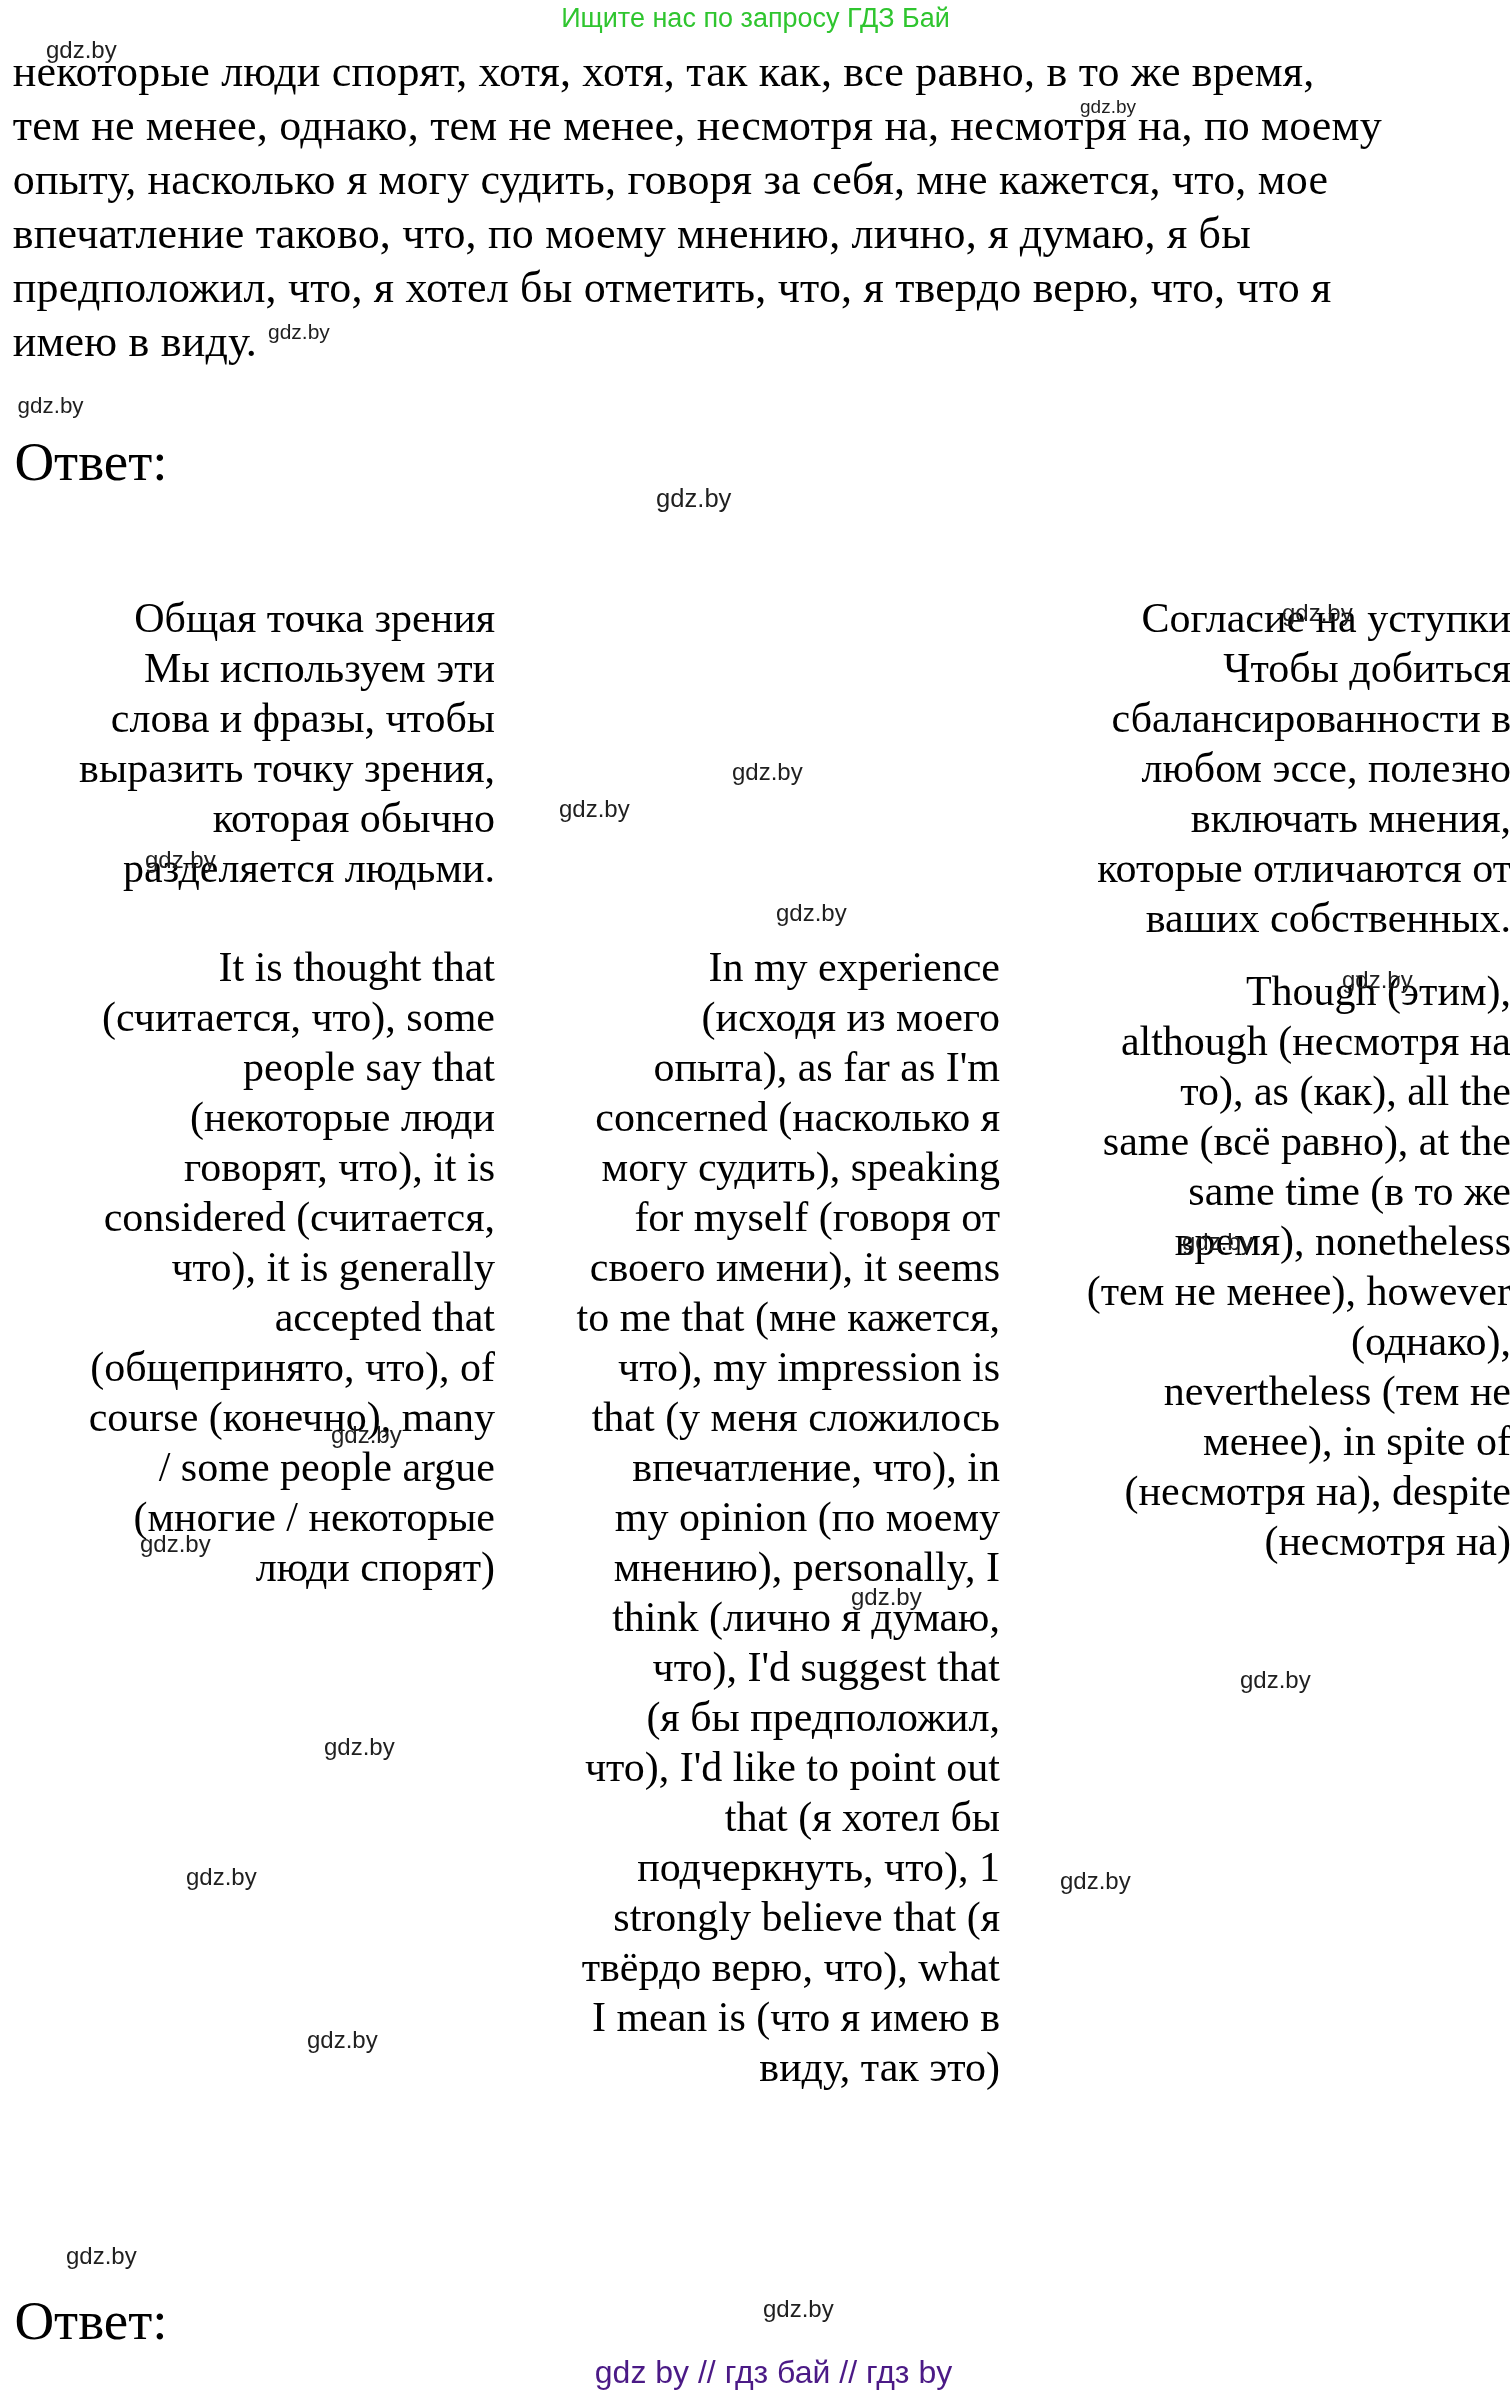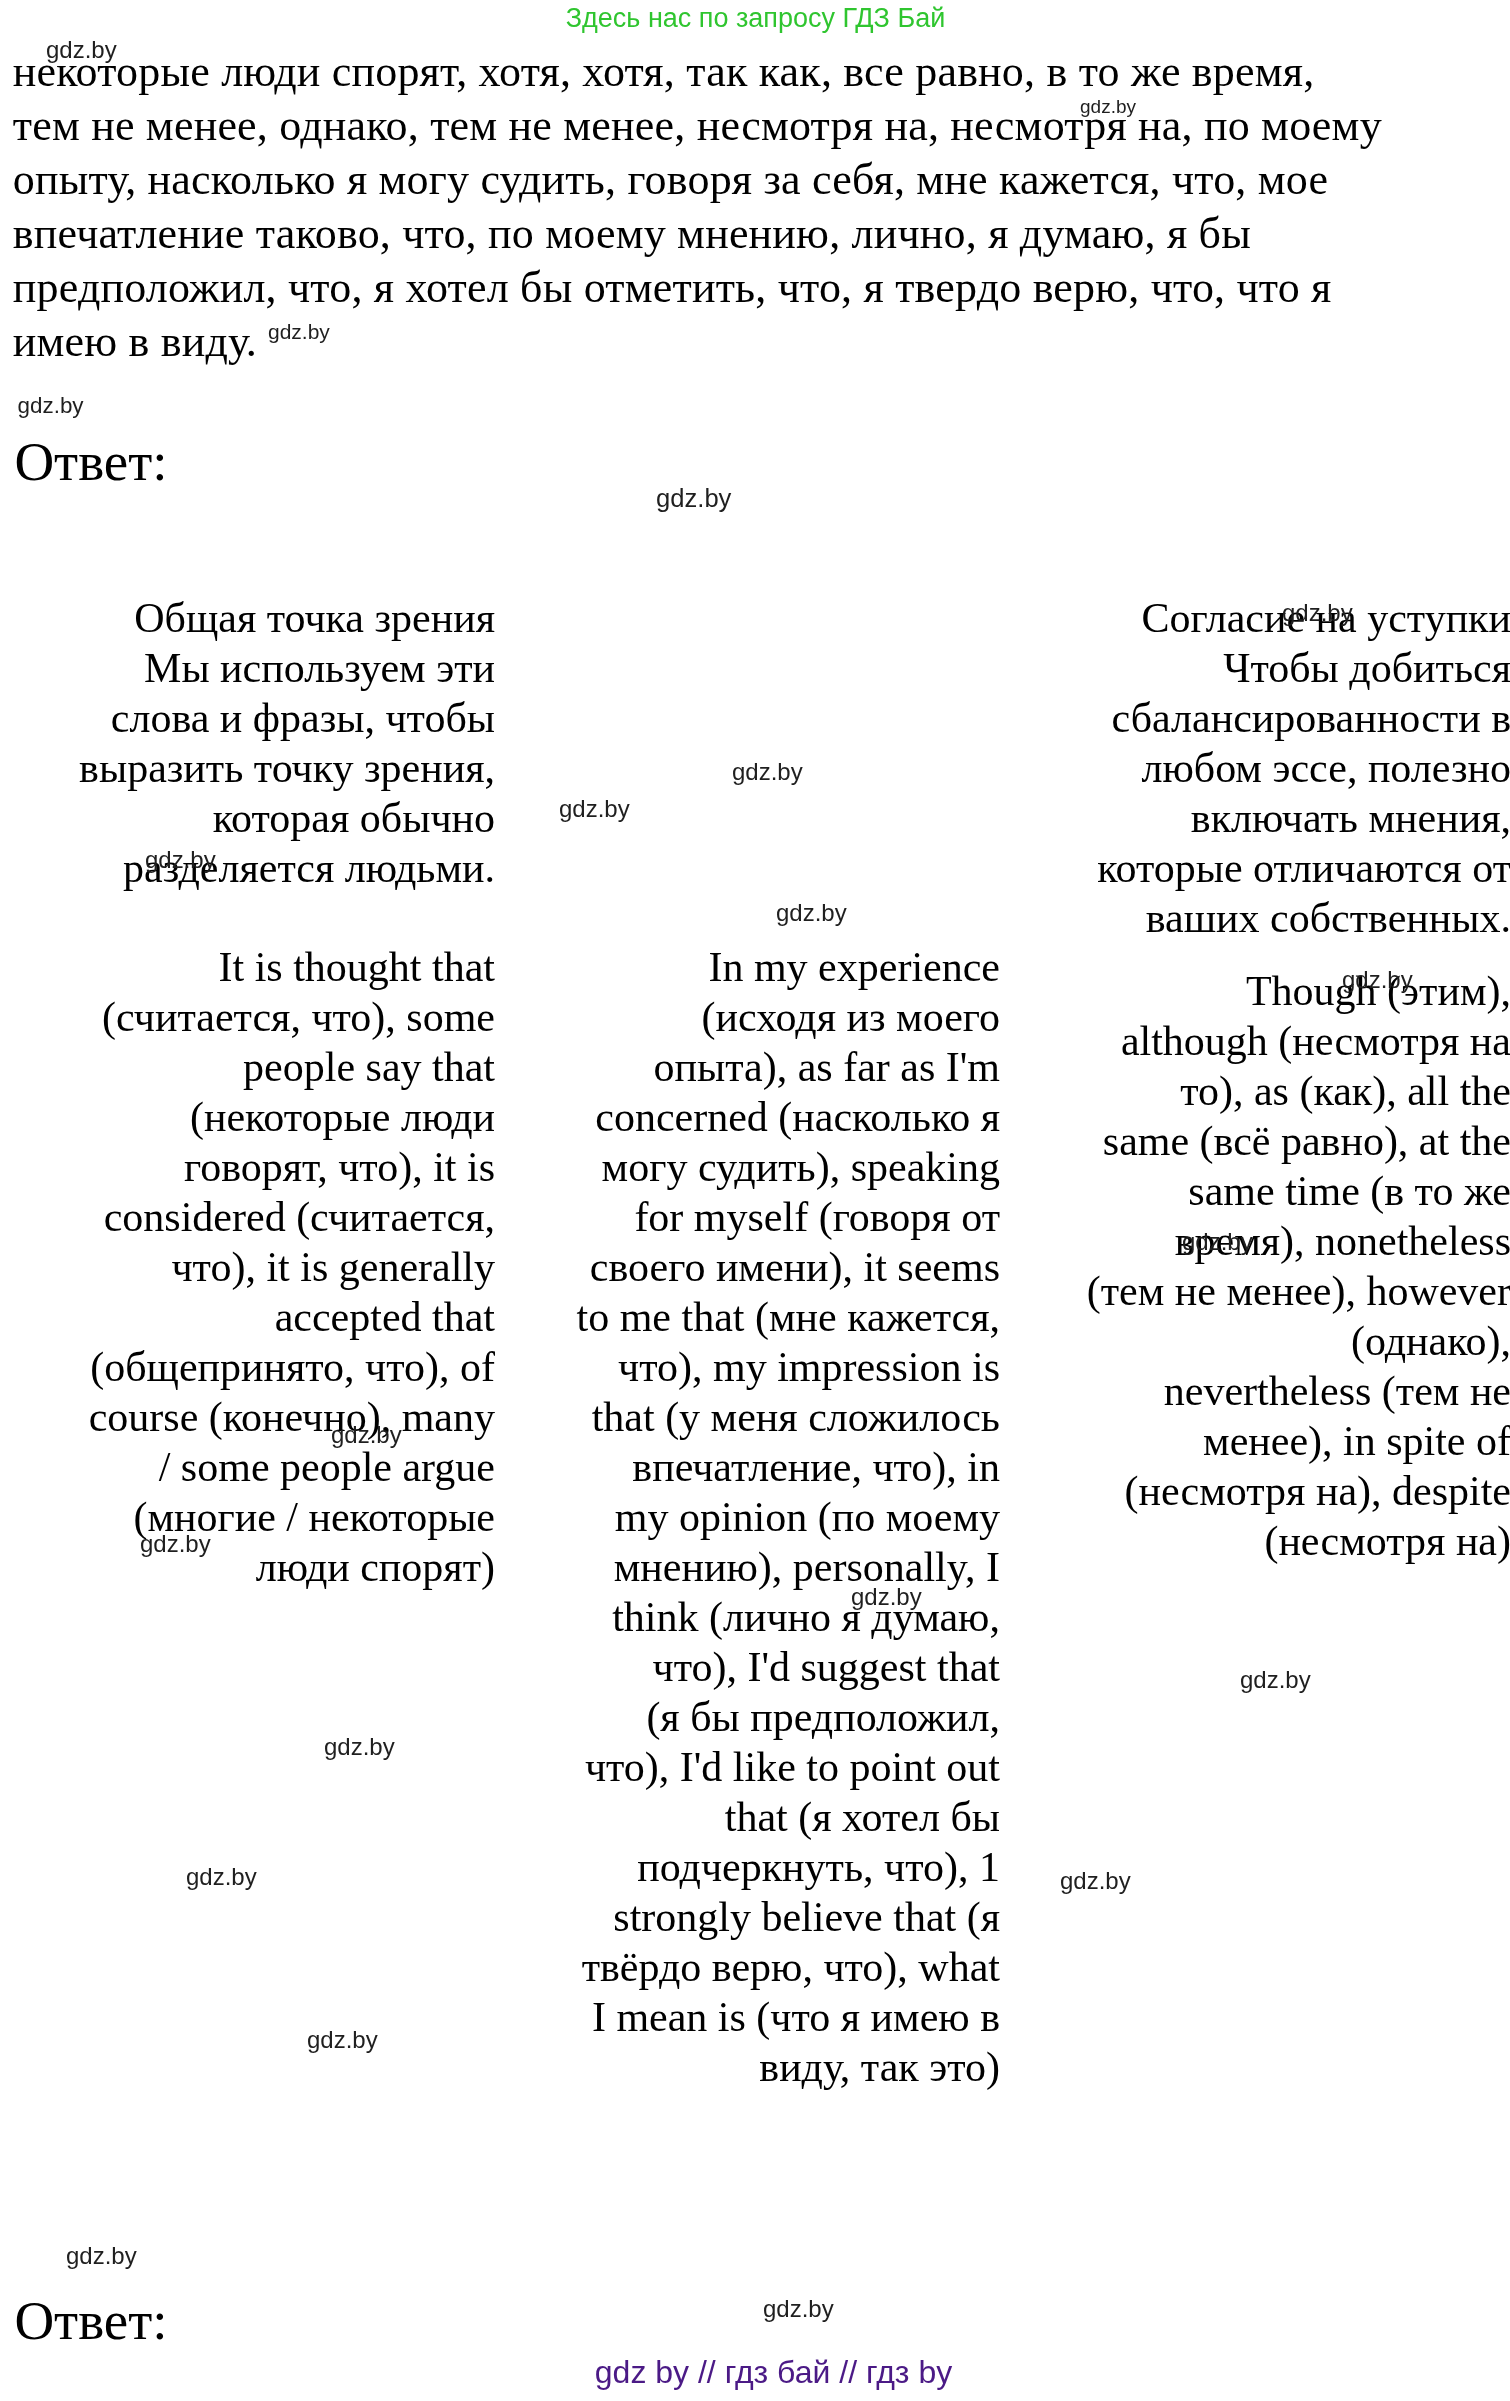--- a/index.html
+++ b/index.html
@@ -85,21 +85,21 @@
     color: #4b1a86;
     white-space: nowrap;
     padding-left: 18px;
   }
 </style>
 </head>
 <body>
 
 <div class="page">
 
-  <div class="promo" style="color: rgb(47, 197, 47);">Здесь нас по запросу ГДЗ Бай</div>
+  <div class="promo" style="color: rgb(47, 197, 47);">Ищите нас по запросу ГДЗ Бай</div>
 
   <div class="para intro">некоторые люди спорят, хотя, хотя, так как, все равно, в то же время,
 тем не менее, однако, тем не менее, несмотря на, несмотря на, по моему
 опыту, насколько я могу судить, говоря за себя, мне кажется, что, мое
 впечатление таково, что, по моему мнению, лично, я думаю, я бы
 предположил, что, я хотел бы отметить, что, я твердо верю, что, что я
 имею в виду.</div>
 
   <div class="answer answer-1">Ответ:</div>
 

